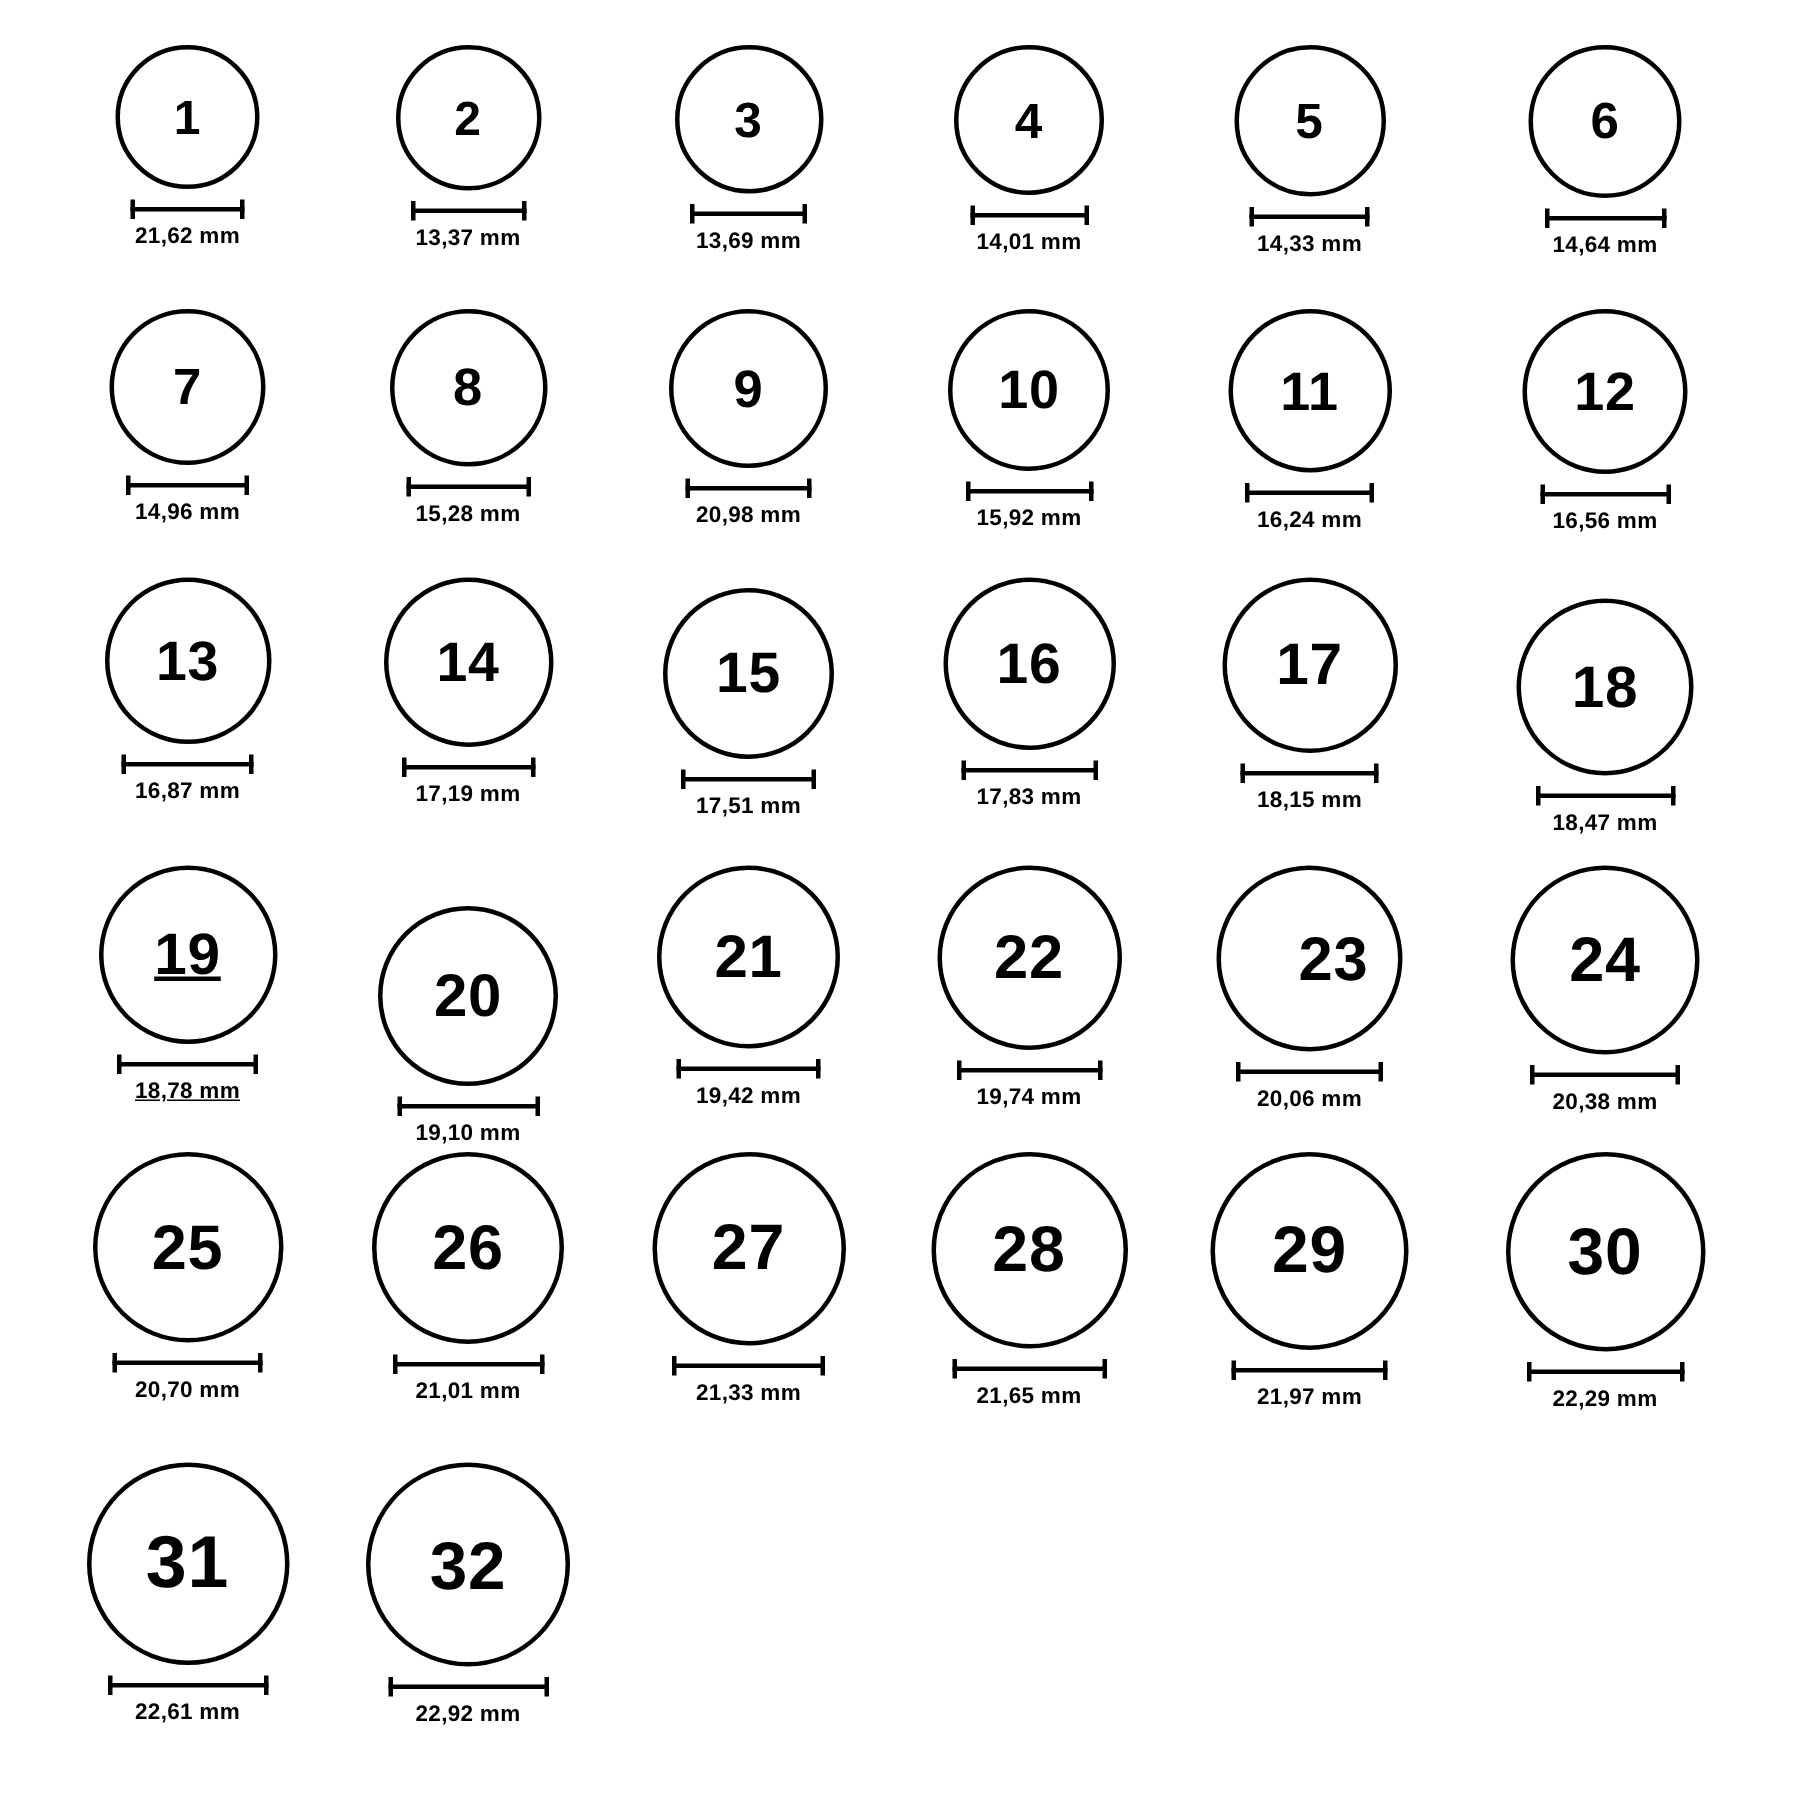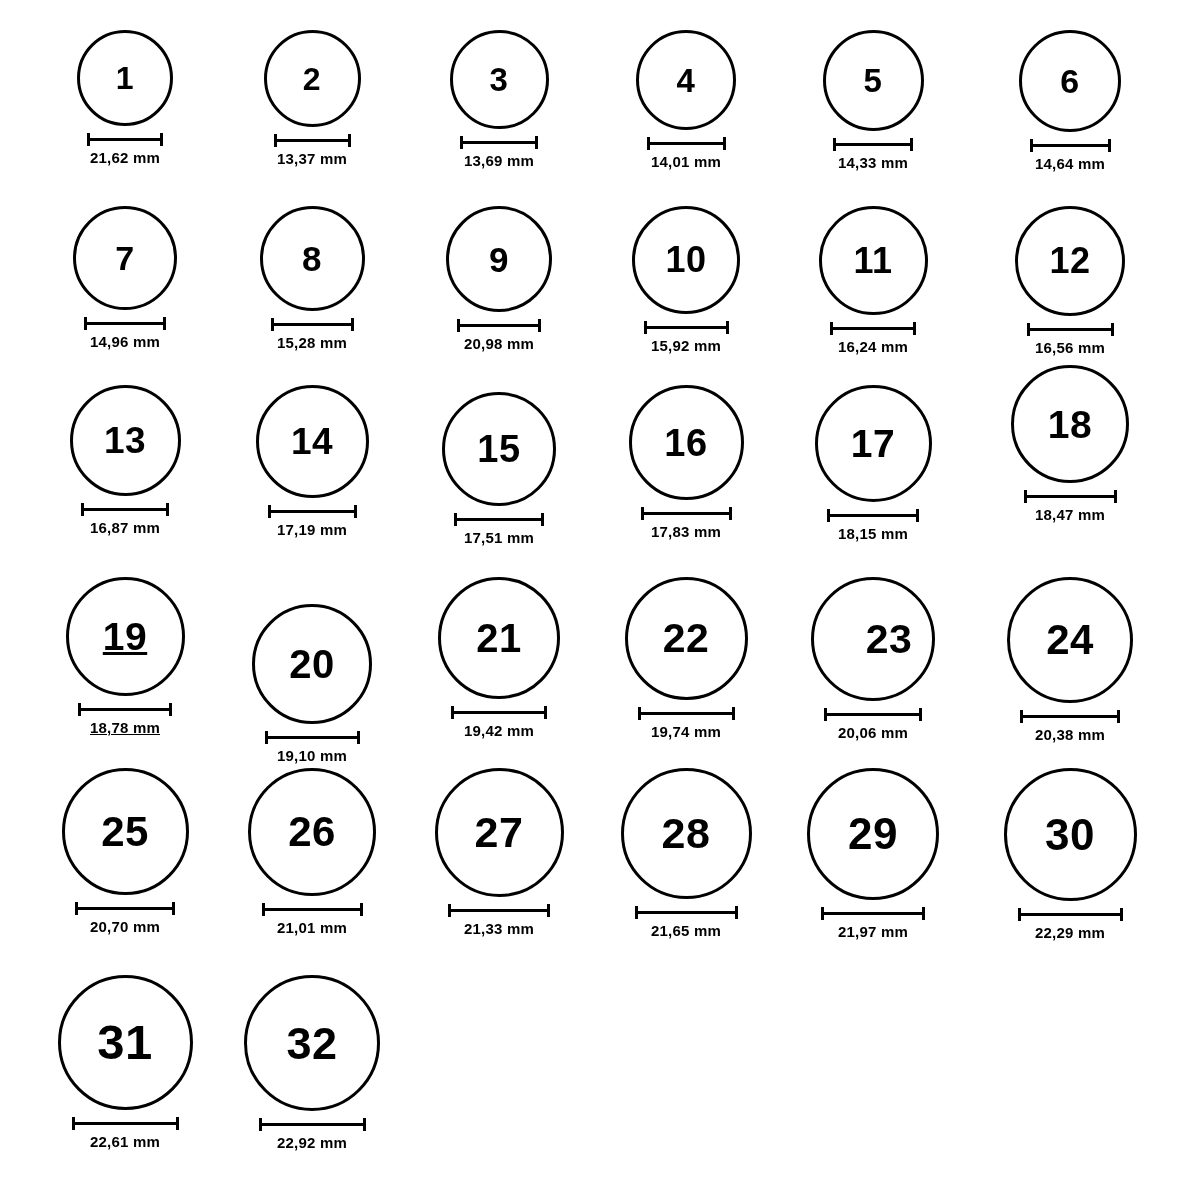--- a/index.html
+++ b/index.html
@@ -257,21 +257,21 @@
       <div class="ring-circle" style="width: 117px; height: 117px;">
         <span class="ring-number" style="font-size: 39px;">17</span>
       </div>
       <div class="measure" style="width: 92px;">
         <div class="cap-left"></div>
         <div class="bar"></div>
         <div class="cap-right"></div>
       </div>
       <div class="mm-label">18,15 mm</div>
     </div>
-    <div class="size-cell" style="left: 1011px; top: 365px; width: 118px;">
+    <div class="size-cell" style="left: 1011px; top: 399px; width: 118px;">
       <div class="ring-circle" style="width: 118px; height: 118px;">
         <span class="ring-number" style="font-size: 39px;">18</span>
       </div>
       <div class="measure" style="width: 93px;">
         <div class="cap-left"></div>
         <div class="bar"></div>
         <div class="cap-right"></div>
       </div>
       <div class="mm-label">18,47 mm</div>
     </div>

